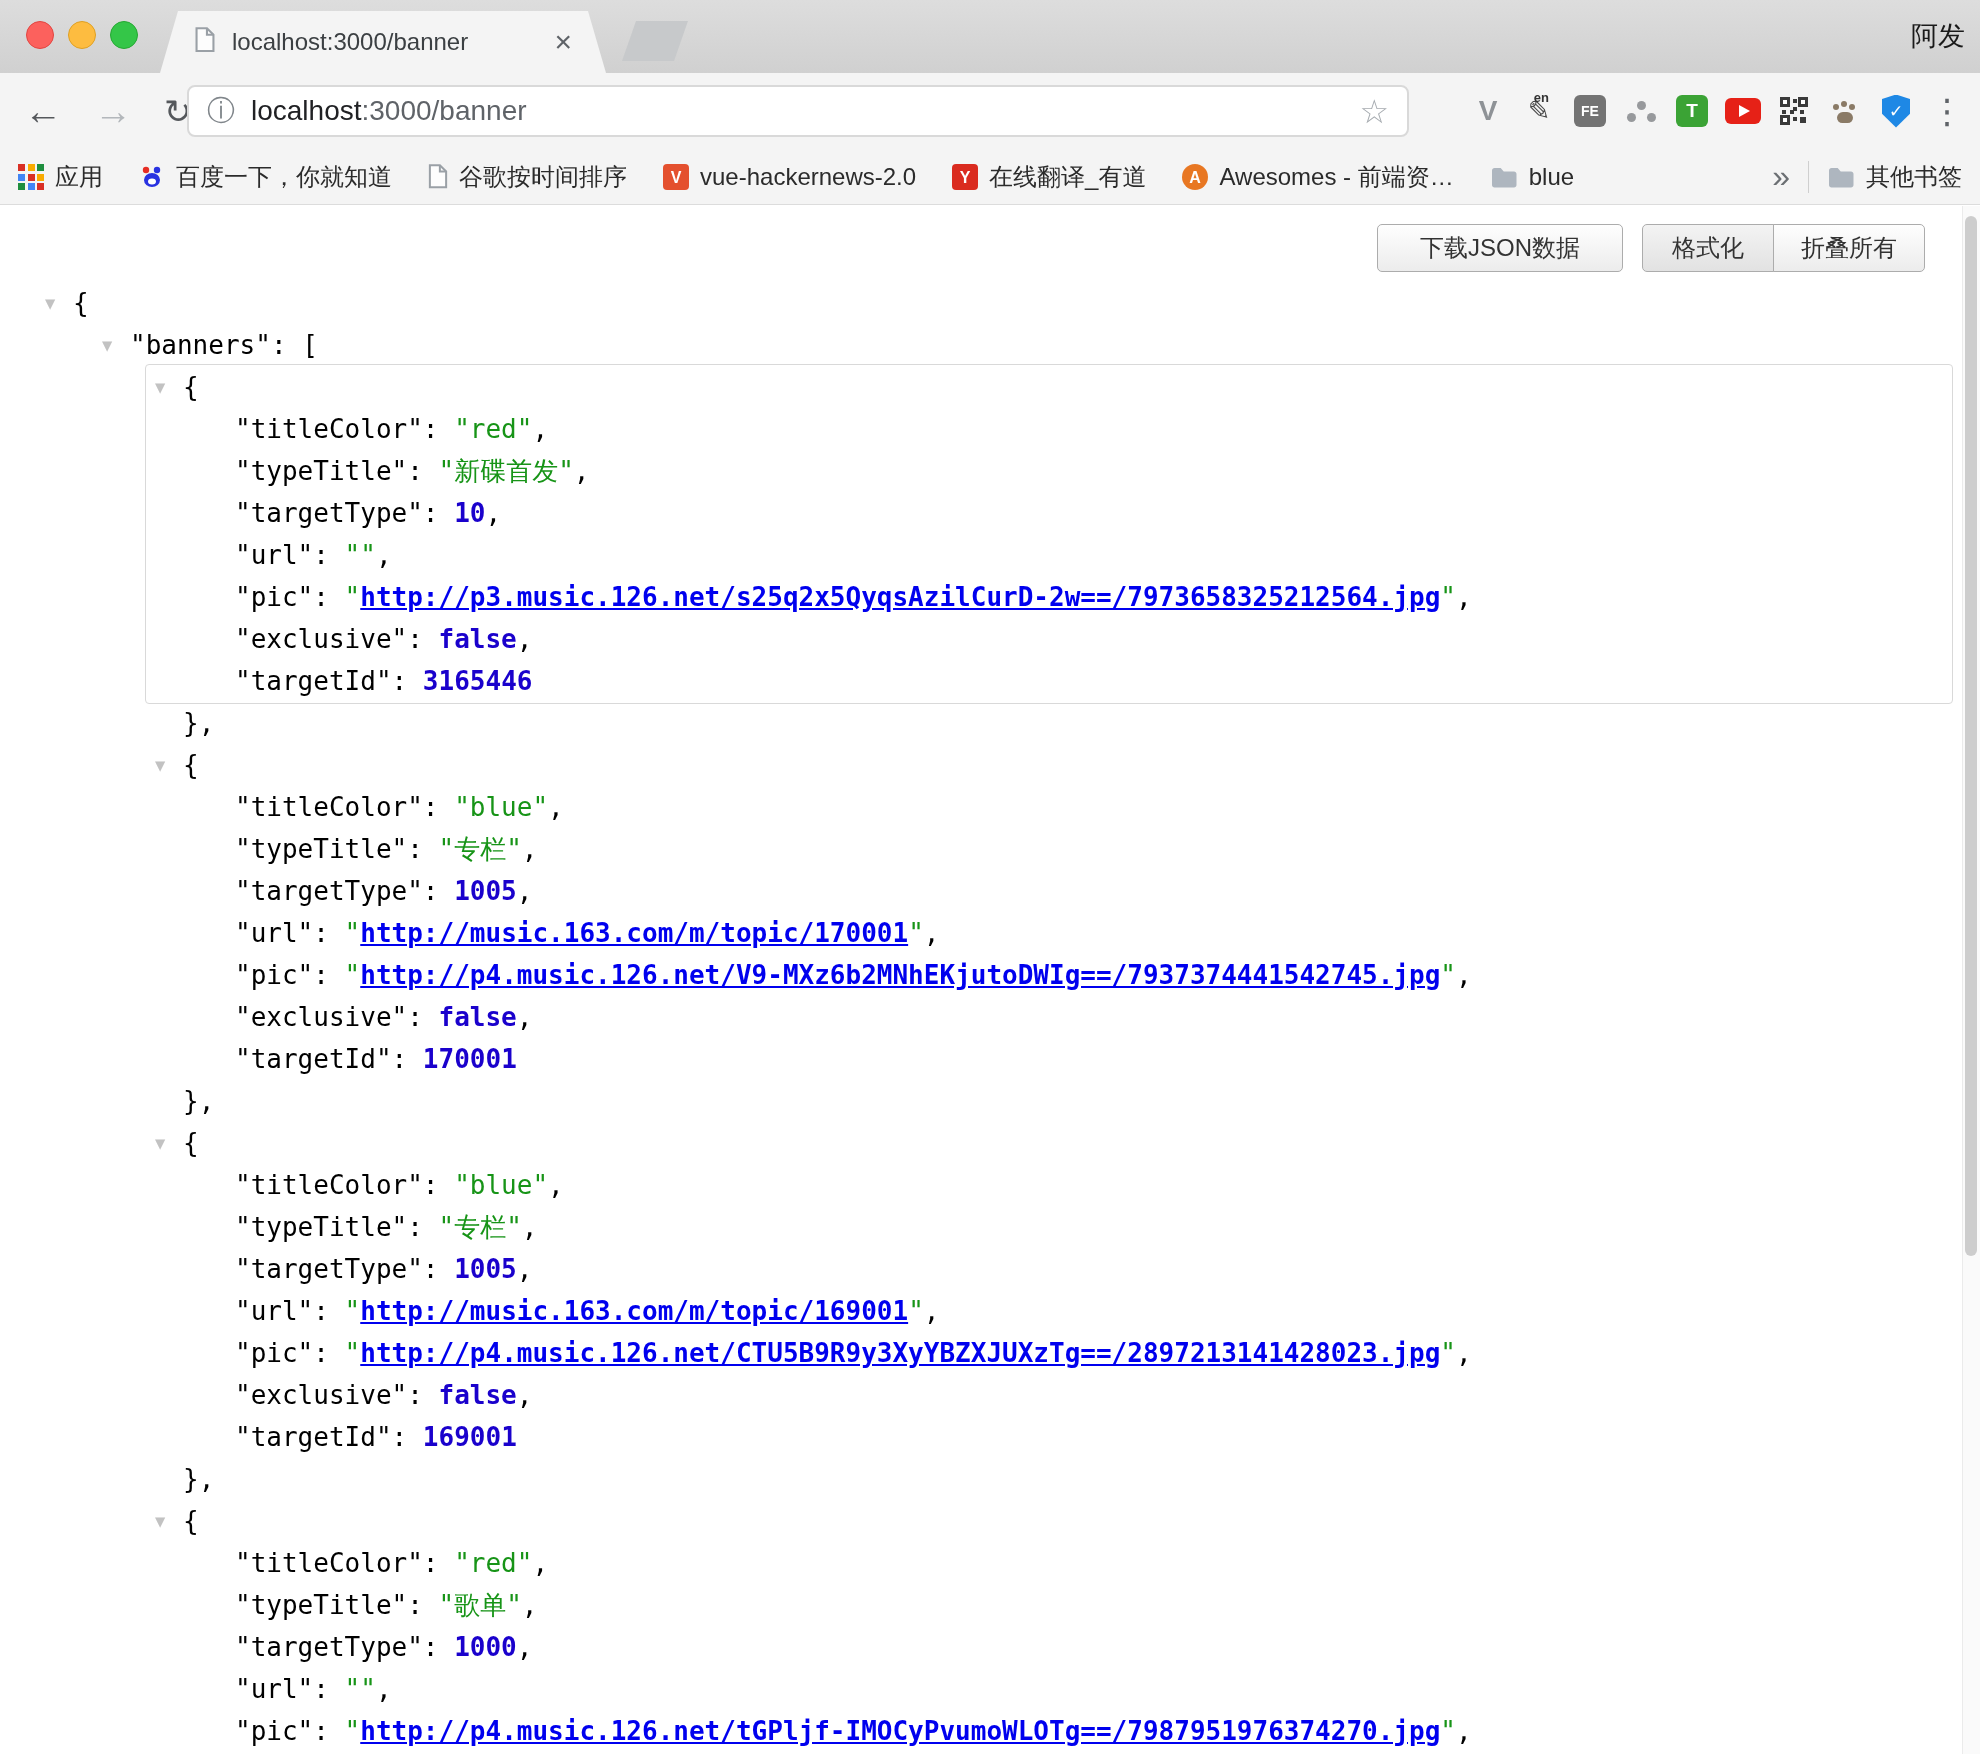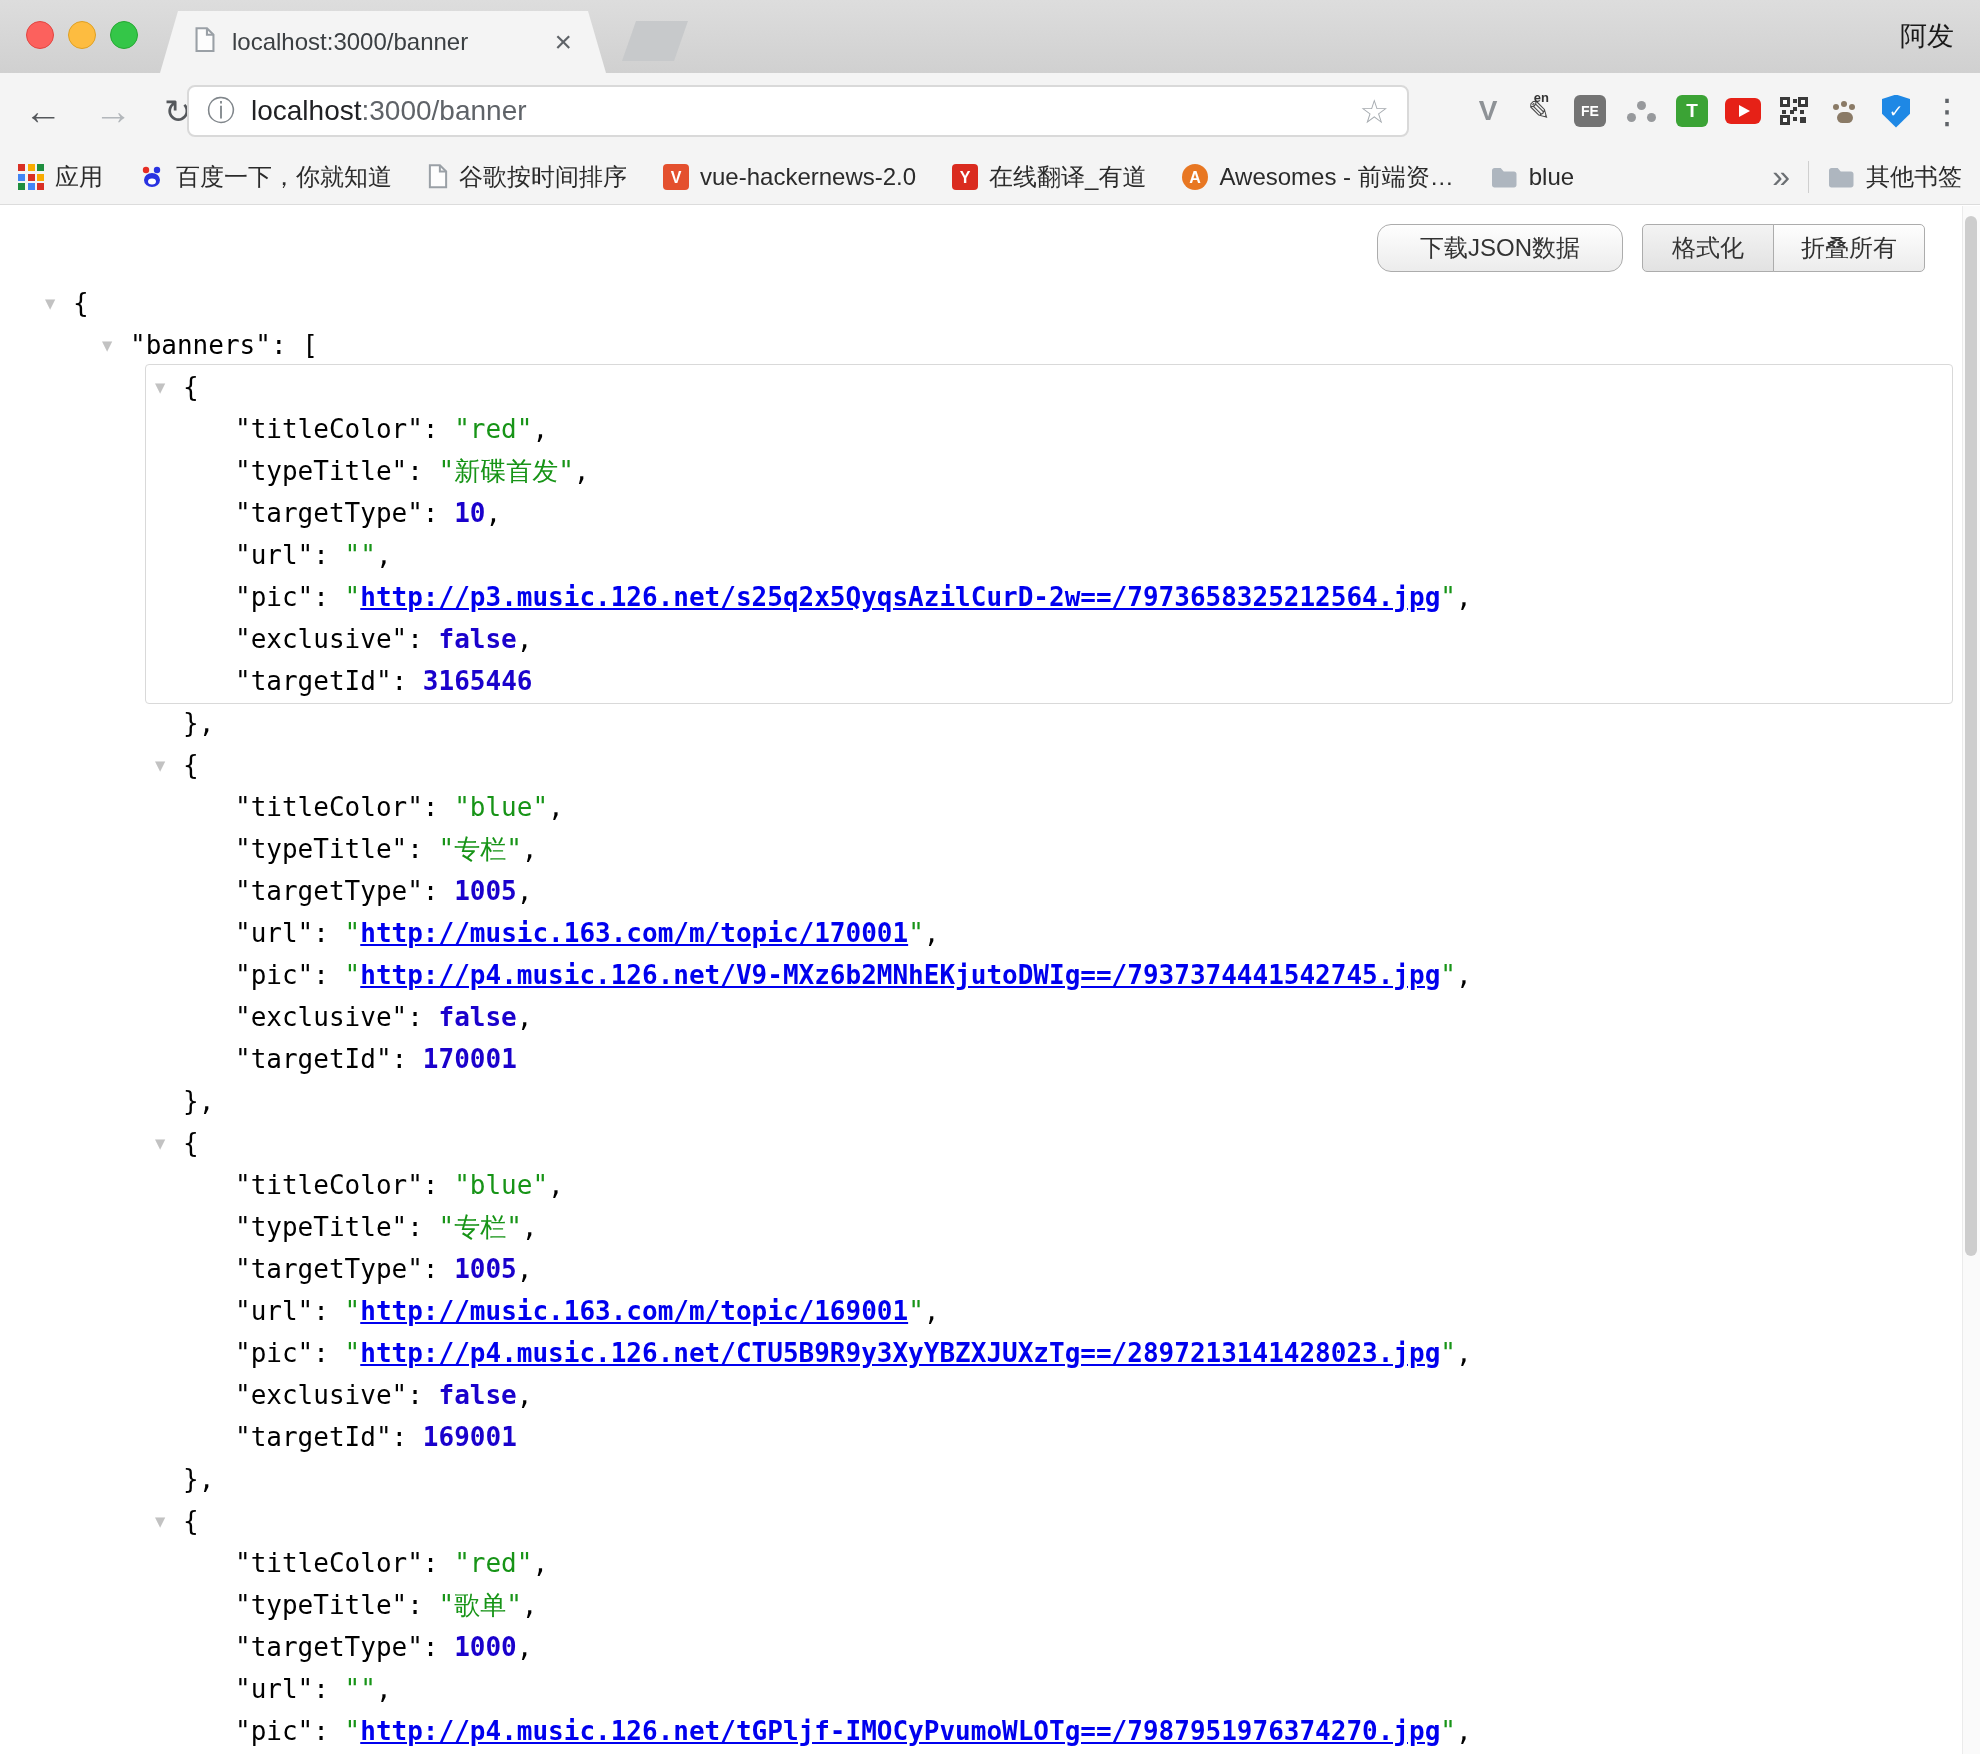--- a/index.html
+++ b/index.html
@@ -18,21 +18,21 @@
   .light.yellow { background:#FDBC40; border:1px solid #DFA023; }
   .light.green  { background:#34C648; border:1px solid #25A832; }
   .tab { position:absolute; left:160px; bottom:0; width:446px; height:62px;
     background:#F4F4F4; clip-path:polygon(18px 0, calc(100% - 18px) 0, 100% 100%, 0 100%);
     display:flex; align-items:center; padding:0 34px; }
   .tab-title { font-size:24px; color:#3C4043; margin:0 16px; flex:1;
     white-space:nowrap; overflow:hidden; }
   .tab-close { font-size:30px; color:#5F6368; line-height:1; }
   .newtab { position:absolute; left:622px; bottom:12px; width:66px; height:40px;
     background:#C7C9CB; clip-path:polygon(14px 0,100% 0,calc(100% - 14px) 100%,0 100%); }
-  .profile { position:absolute; right:26px; top:18px; font-size:27px; color:#1A1A1A; }
+  .profile { position:absolute; right:15px; top:18px; font-size:27px; color:#1A1A1A; }
 
   
   .toolbar { position:absolute; top:73px; left:0; right:0; height:76px; background:#F4F4F4; }
   .navbtns { position:absolute; left:24px; top:0; height:76px; display:flex;
     align-items:center; gap:32px; }
   .nav-ico { font-size:38px; color:#55585C; line-height:1; }
   .nav-ico.disabled { color:#B3B7BB; }
   .nav-ico.reload { font-size:33px; }
   .omnibox { position:absolute; left:187px; top:12px; width:1222px; height:52px;
     background:#fff; border:2px solid #D9D9D9; border-radius:8px;
@@ -72,21 +72,21 @@
   .bookmarks { position:absolute; top:149px; left:0; right:0; height:56px; background:#F4F4F4;
     border-bottom:1px solid #DCDCDC; display:flex; align-items:center; padding:0 18px; }
   .bm { display:flex; align-items:center; gap:11px; margin-right:36px;
     font-size:24px; color:#2B2B2B; white-space:nowrap; }
   .bm-right { margin-left:auto; display:flex; align-items:center; gap:18px; }
   .chev { font-size:32px; color:#6B6F73; }
   .vdiv { width:1px; height:32px; background:#CFCFCF; }
 
   
   .content { position:absolute; top:206px; left:0; right:0; bottom:0; background:#fff; overflow:hidden; }
-  .btn { height:48px; border:1px solid #ACACAC; border-radius:14px;
+  .btn { height:48px; border:1px solid #ACACAC; border-radius:5px;
     background:linear-gradient(#FEFEFE,#ECECEC); font-size:24px; color:#333;
     display:flex; align-items:center; justify-content:center; cursor:pointer;
     font-family:"Liberation Sans",sans-serif; }
   #btn-download { position:absolute; left:1377px; top:18px; width:246px; }
   .btn-group { position:absolute; left:1642px; top:18px; display:flex; }
   #btn-format { width:132px; border-radius:5px 0 0 5px;
     background:linear-gradient(#F3F3F3,#E2E2E2); }
   #btn-collapse { width:152px; margin-left:-1px; border-radius:0 5px 5px 0; }
 
   

